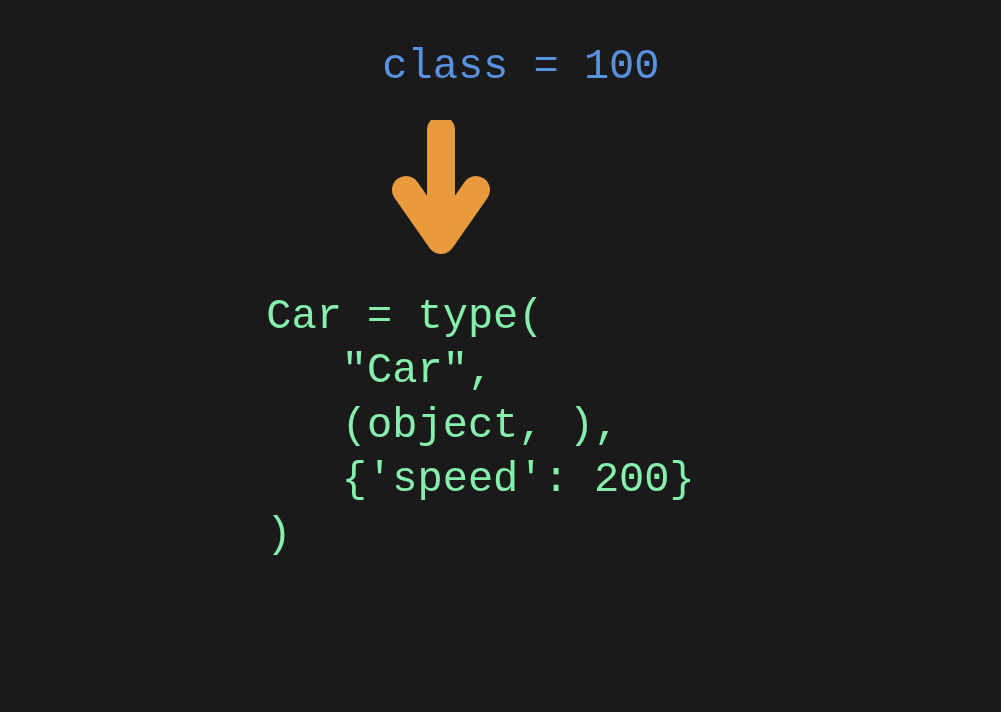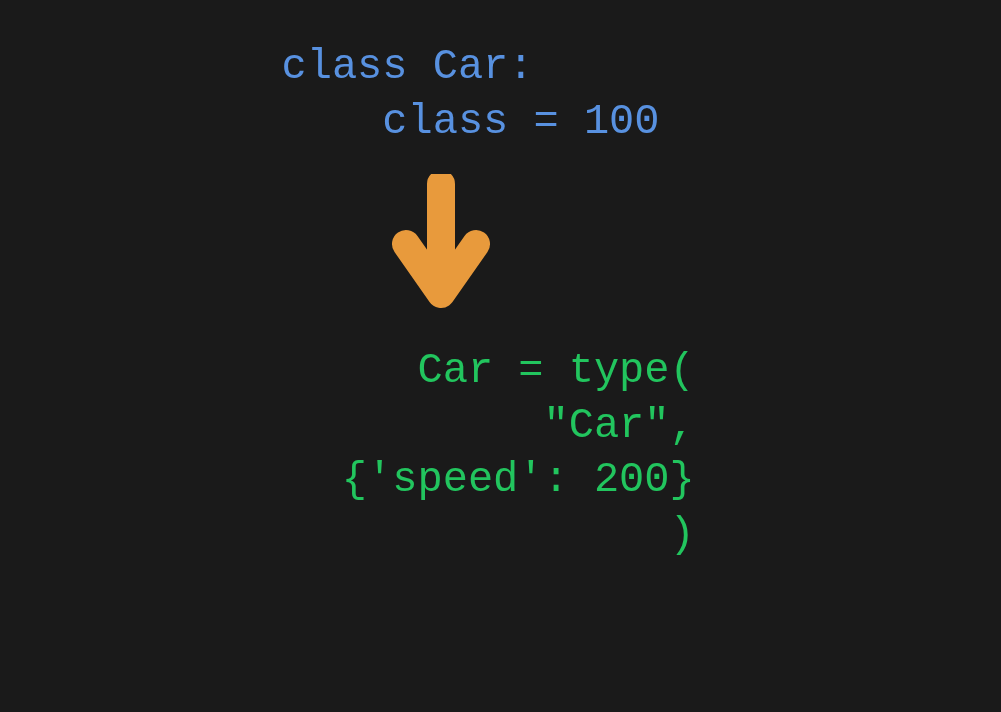--- a/index.html
+++ b/index.html
@@ -18,51 +18,50 @@
       align-items: center;
       padding-top: 40px;
       overflow: hidden;
     }
     .code-block-top {
       color: #5891e0;
       line-height: 1.3;
       margin-left: -60px;
     }
     .code-block-bottom {
-      color: #22c55e;
+      color: #86efac;
       line-height: 1.3;
       margin-left: -40px;
-      text-align: right;
     }
     .arrow-container {
       margin: 25px 0 30px -120px;
       display: flex;
       justify-content: center;
     }
     .arrow-svg {
       width: 110px;
       height: 140px;
     }
     pre {
       font-family: inherit;
       white-space: pre;
     }
   </style>
 </head>
 <body>
 
 <div class="code-block-top">
-  <pre>class Car:</pre>
   <pre>    class = 100</pre>
 </div>
 
 <div class="arrow-container">
   <svg class="arrow-svg" viewBox="0 0 110 140">
     <path d="M 55 10 L 55 95 M 20 70 L 55 120 L 90 70" stroke="#e89a3c" stroke-width="28" stroke-linecap="round" stroke-linejoin="round" fill="none"></path>
   </svg>
 </div>
 
 <div class="code-block-bottom">
   <pre>Car = type(</pre>
   <pre>   "Car",</pre>
+  <pre>   (object, ),</pre>
   <pre>   {'speed': 200}</pre>
   <pre>)</pre>
 </div>
 
 </body></html>

